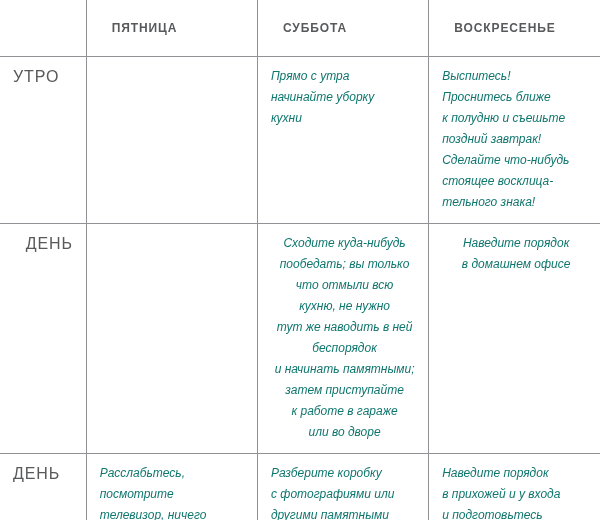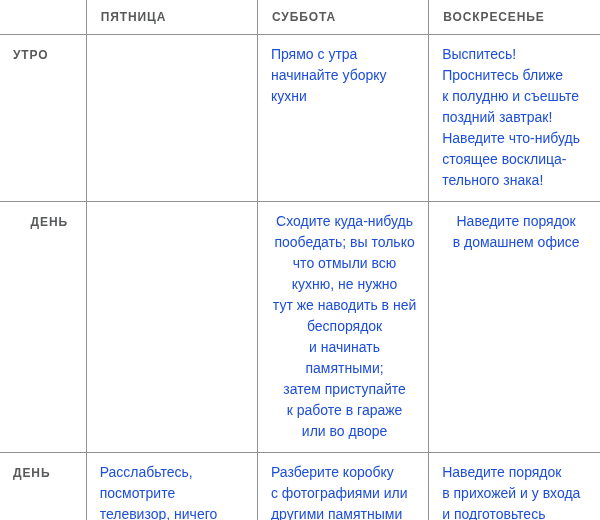--- a/index.html
+++ b/index.html
@@ -20,21 +20,21 @@
     height: 520px;
     border-collapse: collapse;
     table-layout: fixed;
   }
 
   .schedule-table col.col-period { width: 86px; }
   .schedule-table col.col-day    { width: 171px; }
 
   
   thead th {
-    padding: 1px;
+    padding: 12px;
     margin: 0;
     vertical-align: top;
     text-align: left;
     border-bottom: 1px solid #8f9194;
     height: 32px;
   }
   thead th.period-head {
     border-right: 1px solid #8f9194;
   }
   thead th.day-head {
@@ -60,36 +60,37 @@
     margin: 0;
     vertical-align: top;
     border-bottom: 1px solid #8f9194;
     border-right: 1px solid #8f9194;
   }
   tbody td.last-col { border-right: none; }
   tbody tr.last-row td { border-bottom: none; }
 
   .period-label {
     display: block;
-    font-size: 12px;
-    font-weight: bold;
+    font-size: 16px;
+    font-weight: normal;
     letter-spacing: 0.9px;
     color: #58595b;
     padding: 13px 0 0 13px;
     line-height: 14px;
     white-space: nowrap;
   }
 
   .cell-text {
     display: block;
-    font-size: 14px;
+    font-size: 12px;
     line-height: 21px;
-    color: #1d4ed8;
+    color: #0f766e;
     padding: 9px 10px 10px 13px;
     white-space: pre-line;
+    font-style: italic;
   }
 
   .cell-text:empty { padding: 0; }
 
   tr.row-morning  { height: 158px; }
   tr.row-day      { height: 214px; text-align: center; }
   tr.row-evening  { height: 116px; }
 </style>
 </head>
 <body>
@@ -131,21 +132,21 @@
       <td>
         <span class="cell-text">Прямо с утра
 начинайте уборку
 кухни</span>
       </td>
       <td class="last-col">
         <span class="cell-text">Выспитесь!
 Проснитесь ближе
 к полудню и съешьте
 поздний завтрак!
-Наведите что-нибудь
+Сделайте что-нибудь
 стоящее восклица-
 тельного знака!</span>
       </td>
     </tr>
 
     <tr class="row-day">
       <td>
         <span class="period-label">ДЕНЬ</span>
       </td>
       <td>

